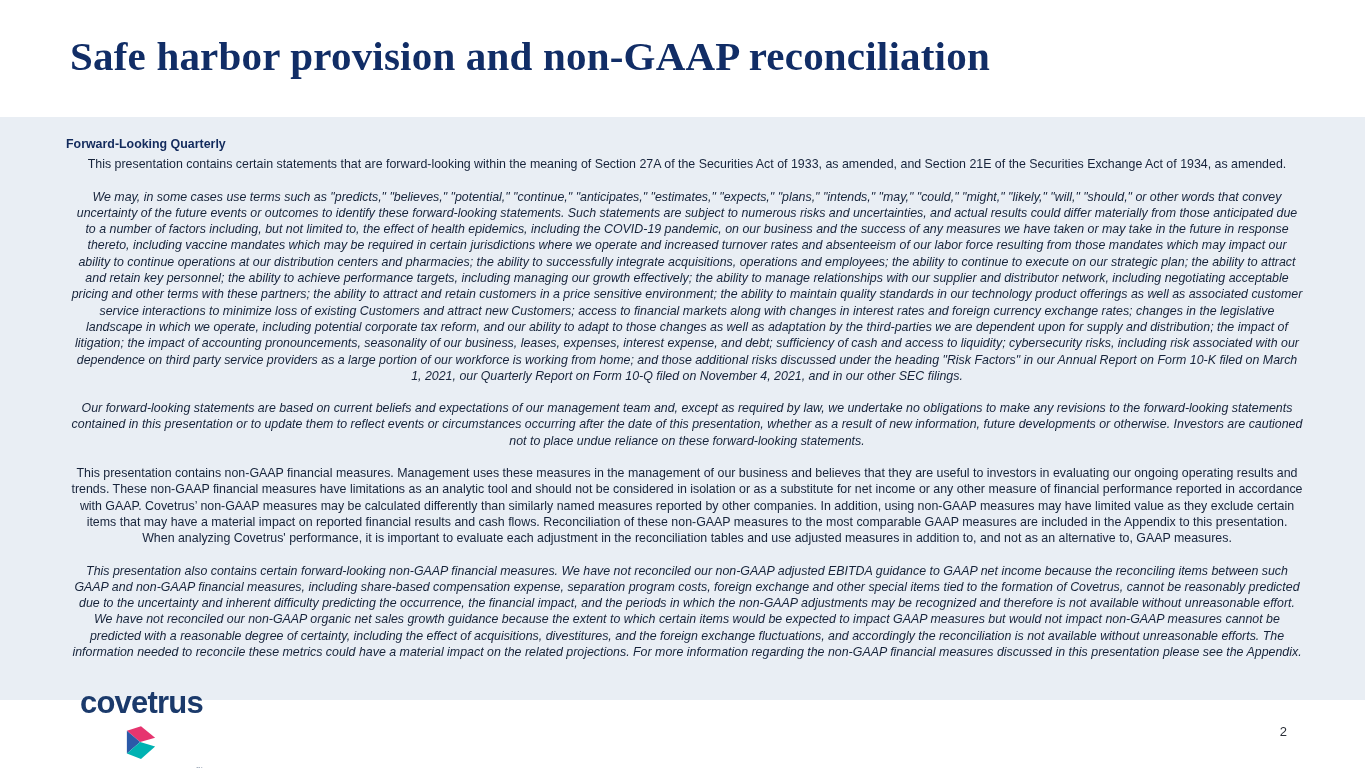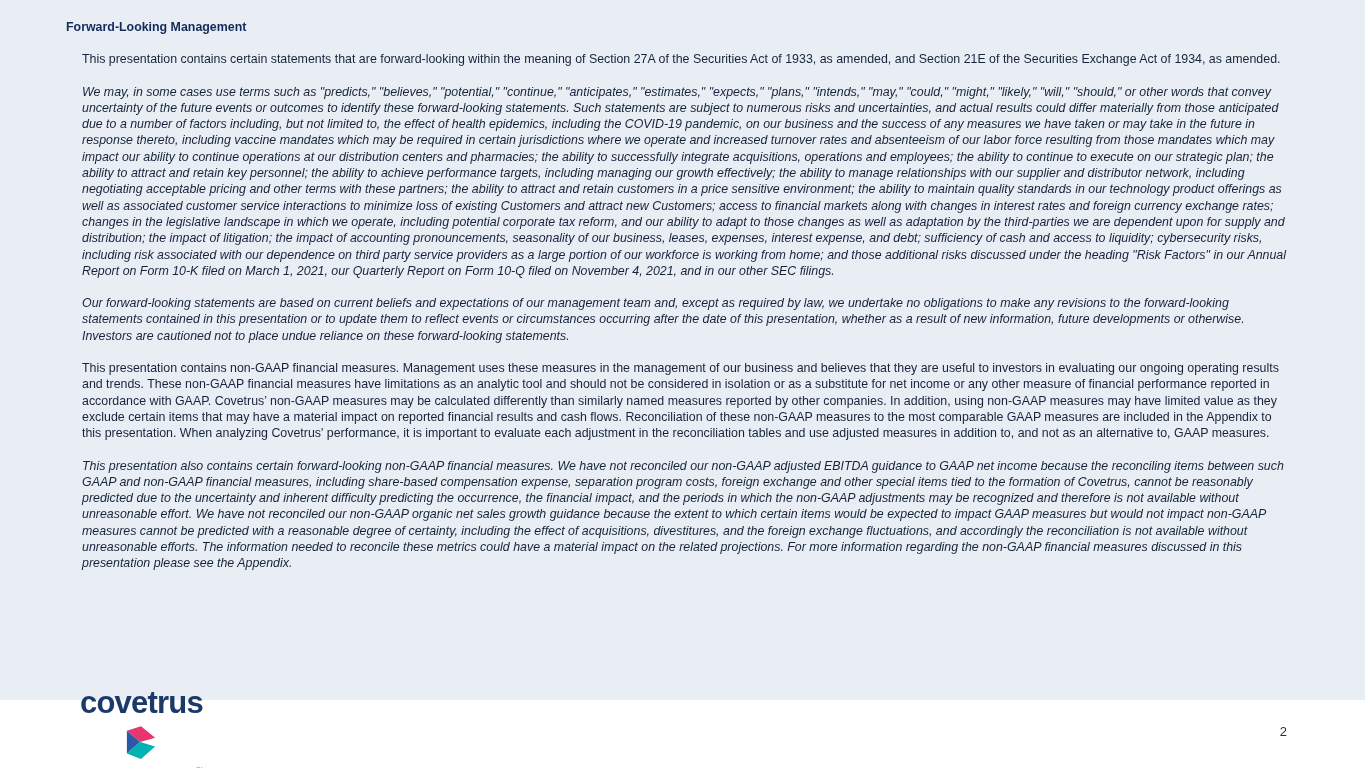--- a/index.html
+++ b/index.html
@@ -43,22 +43,22 @@
     line-height: 16.3px;
   }
   .section-heading {
     margin: 0;
     font-size: 12.4px;
     line-height: 16.3px;
     font-weight: 700;
     color: #122a5c;
   }
   .body-band p {
-    margin: 16px;
-    text-align: left;
+    margin: 4px;
+    text-align: center;
   }
   .body-band p + p { margin-top: 16px; font-style: italic; }
   section + section { margin-top: 16px; }
   .footer {
     background: #ffffff;
     height: 68px;
     flex: 0 0 auto;
     display: flex;
     align-items: center;
     justify-content: space-between;
@@ -90,25 +90,28 @@
     font-size: 13px;
     color: #2a2f38;
     margin-right: -2px;
   }
 </style>
 </head>
 <body>
 
 <div class="slide">
 
+  <header class="title-band">
+    <h1 class="title">Safe harbor provision and non-GAAP reconciliation</h1>
+  </header>
 
   <main class="body-band">
 
     <section>
-      <h2 class="section-heading">Forward-Looking Management</h2>
+      <h2 class="section-heading">Forward-Looking Quarterly</h2>
       <p>This presentation contains certain statements that are forward-looking within the meaning of Section 27A of the Securities Act of 1933, as amended, and Section 21E of the Securities Exchange Act of 1934, as amended.</p>
       <p>We may, in some cases use terms such as "predicts," "believes," "potential," "continue," "anticipates," "estimates," "expects," "plans," "intends," "may," "could," "might," "likely," "will," "should," or other words that convey uncertainty of the future events or outcomes to identify these forward-looking statements. Such statements are subject to numerous risks and uncertainties, and actual results could differ materially from those anticipated due to a number of factors including, but not limited to, the effect of health epidemics, including the COVID-19 pandemic, on our business and the success of any measures we have taken or may take in the future in response thereto, including vaccine mandates which may be required in certain jurisdictions where we operate and increased turnover rates and absenteeism of our labor force resulting from those mandates which may impact our ability to continue operations at our distribution centers and pharmacies; the ability to successfully integrate acquisitions, operations and employees; the ability to continue to execute on our strategic plan; the ability to attract and retain key personnel; the ability to achieve performance targets, including managing our growth effectively; the ability to manage relationships with our supplier and distributor network, including negotiating acceptable pricing and other terms with these partners; the ability to attract and retain customers in a price sensitive environment; the ability to maintain quality standards in our technology product offerings as well as associated customer service interactions to minimize loss of existing Customers and attract new Customers; access to financial markets along with changes in interest rates and foreign currency exchange rates; changes in the legislative landscape in which we operate, including potential corporate tax reform, and our ability to adapt to those changes as well as adaptation by the third-parties we are dependent upon for supply and distribution; the impact of litigation; the impact of accounting pronouncements, seasonality of our business, leases, expenses, interest expense, and debt; sufficiency of cash and access to liquidity; cybersecurity risks, including risk associated with our dependence on third party service providers as a large portion of our workforce is working from home; and those additional risks discussed under the heading "Risk Factors" in our Annual Report on Form 10-K filed on March 1, 2021, our Quarterly Report on Form 10-Q filed on November 4, 2021, and in our other SEC filings.</p>
       <p>Our forward-looking statements are based on current beliefs and expectations of our management team and, except as required by law, we undertake no obligations to make any revisions to the forward-looking statements contained in this presentation or to update them to reflect events or circumstances occurring after the date of this presentation, whether as a result of new information, future developments or otherwise. Investors are cautioned not to place undue reliance on these forward-looking statements.</p>
     </section>
 
     <section>
       <p>This presentation contains non-GAAP financial measures. Management uses these measures in the management of our business and believes that they are useful to investors in evaluating our ongoing operating results and trends. These non-GAAP financial measures have limitations as an analytic tool and should not be considered in isolation or as a substitute for net income or any other measure of financial performance reported in accordance with GAAP. Covetrus’ non-GAAP measures may be calculated differently than similarly named measures reported by other companies. In addition, using non-GAAP measures may have limited value as they exclude certain items that may have a material impact on reported financial results and cash flows. Reconciliation of these non-GAAP measures to the most comparable GAAP measures are included in the Appendix to this presentation. When analyzing Covetrus' performance, it is important to evaluate each adjustment in the reconciliation tables and use adjusted measures in addition to, and not as an alternative to, GAAP measures.</p>
       <p>This presentation also contains certain forward-looking non-GAAP financial measures. We have not reconciled our non-GAAP adjusted EBITDA guidance to GAAP net income because the reconciling items between such GAAP and non-GAAP financial measures, including share-based compensation expense, separation program costs, foreign exchange and other special items tied to the formation of Covetrus, cannot be reasonably predicted due to the uncertainty and inherent difficulty predicting the occurrence, the financial impact, and the periods in which the non-GAAP adjustments may be recognized and therefore is not available without unreasonable effort. We have not reconciled our non-GAAP organic net sales growth guidance because the extent to which certain items would be expected to impact GAAP measures but would not impact non-GAAP measures cannot be predicted with a reasonable degree of certainty, including the effect of acquisitions, divestitures, and the foreign exchange fluctuations, and accordingly the reconciliation is not available without unreasonable efforts. The information needed to reconcile these metrics could have a material impact on the related projections. For more information regarding the non-GAAP financial measures discussed in this presentation please see the Appendix.</p>
     </section>
 

